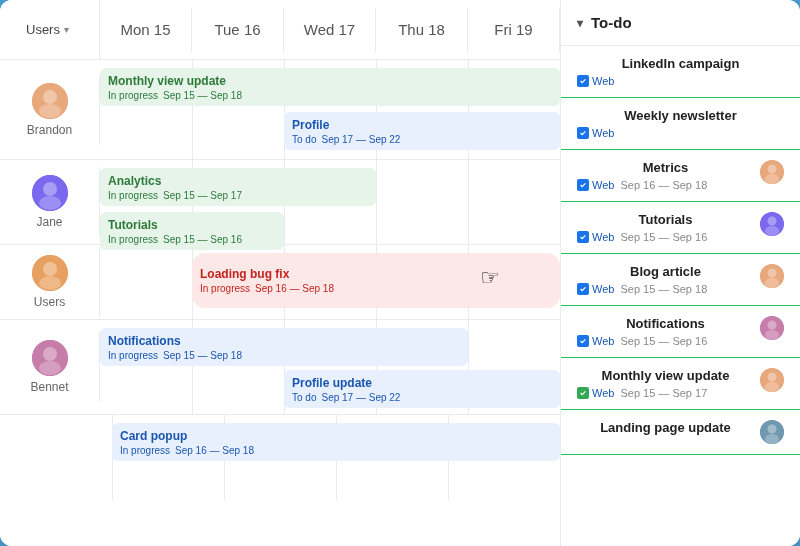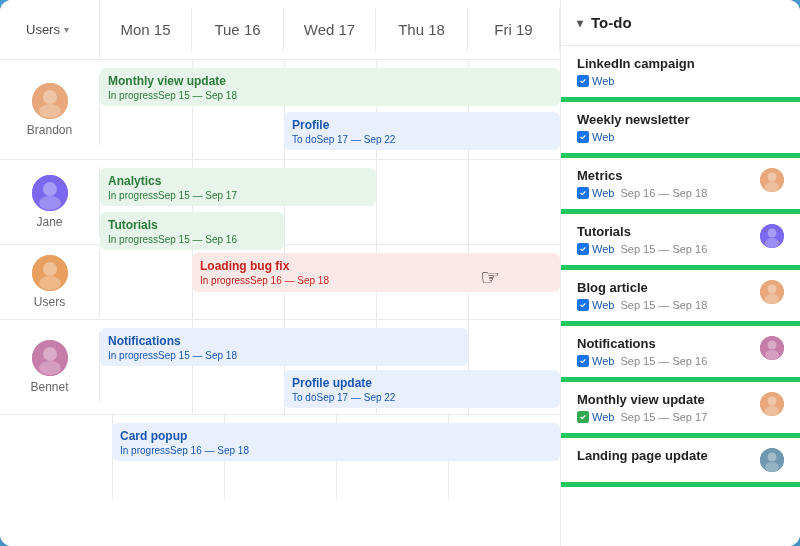--- a/index.html
+++ b/index.html
@@ -16,28 +16,28 @@
     .user-row { display: flex; border-bottom: 1px solid #e8eaed; align-items: center; }
     .user-row:last-child { border-bottom: none; }
     .user-avatar-col { width: 100px; display: flex; flex-direction: column; align-items: center; justify-content: center; padding: 8px 0; border-right: 1px solid #e8eaed; flex-shrink: 0; }
     .avatar { width: 36px; height: 36px; border-radius: 50%; display: flex; align-items: center; justify-content: center; font-size: 14px; font-weight: 600; color: #fff; margin-bottom: 4px; overflow: hidden; }
     .user-name { font-size: 12px; color: #666; }
     .task-green { background: #e6f4ea; color: #2d7a3a; }
     .task-blue { background: #e8f0fe; color: #1a56b0; }
     .task-red { background: #fce8e6; color: #c5221f; }
     .task-block { position: absolute; border-radius: 6px; padding: 5px 8px; font-size: 11px; cursor: pointer; display: flex; flex-direction: column; justify-content: center; }
     .task-block .t-title { font-weight: 700; font-size: 12px; margin-bottom: 2px; }
-    .task-block .t-meta { font-size: 10px; display: flex; align-items: center; }
+    .task-block .t-meta { font-size: 10px; display: flex; gap: 5px; align-items: center; }
     .task-block .t-status { }
     .task-block .t-dates { }
     
     .sidebar { width: 240px; background: #fff; border-left: 1px solid #e8eaed; display: flex; flex-direction: column; overflow-y: auto; flex-shrink: 0; }
     .sidebar-header { display: flex; align-items: center; padding: 14px 16px; font-weight: 700; font-size: 15px; color: #222; border-bottom: 1px solid #e8eaed; gap: 8px; }
     .sidebar-chevron { font-size: 12px; color: #555; }
-    .todo-item { padding: 10px 16px; border-bottom: 5px solid #22c55e; display: flex; align-items: flex-start; justify-content: space-between; }
+    .todo-item { padding: 10px 16px; border-bottom: 1px solid #22c55e; display: flex; align-items: flex-start; justify-content: space-between; text-align: center; }
     .todo-left { display: flex; flex-direction: column; gap: 4px; flex: 1; }
     .todo-title { font-size: 13px; font-weight: 600; color: #222; }
     .todo-tags { display: flex; gap: 6px; align-items: center; flex-wrap: wrap; }
     .tag-web { display: flex; align-items: center; gap: 3px; font-size: 11px; color: #1a56b0; }
     .tag-checkbox { width: 12px; height: 12px; background: #1a73e8; border-radius: 2px; display: inline-flex; align-items: center; justify-content: center; }
     .tag-checkbox-green { width: 12px; height: 12px; background: #34a853; border-radius: 2px; display: inline-flex; align-items: center; justify-content: center; }
     .tag-checkbox svg { fill: white; }
     .tag-date { font-size: 11px; color: #888; }
     .todo-avatar { width: 24px; height: 24px; border-radius: 50%; display: flex; align-items: center; justify-content: center; font-size: 10px; color: #fff; font-weight: 600; flex-shrink: 0; margin-left: 6px; overflow: hidden; }
   </style>
@@ -136,21 +136,21 @@
                 <ellipse cx="18" cy="28" rx="11" ry="7" fill="rgba(255,255,255,0.25)"></ellipse>
               </svg>
             </div>
             <div class="user-name">Users</div>
           </div>
           <div style="flex: 1 1 0%; position: relative; height: 100%;">
             <div style="position: absolute; left: 20%; top: 0px; bottom: 0px; width: 1px; background: rgb(232, 234, 237);"></div>
             <div style="position: absolute; left: 40%; top: 0px; bottom: 0px; width: 1px; background: rgb(232, 234, 237);"></div>
             <div style="position: absolute; left: 60%; top: 0px; bottom: 0px; width: 1px; background: rgb(232, 234, 237);"></div>
             <div style="position: absolute; left: 80%; top: 0px; bottom: 0px; width: 1px; background: rgb(232, 234, 237);"></div>
-            <div class="task-block task-red" style="left: 20%; width: 80%; top: 8px; height: 39px;">
+            <div class="task-block task-red" style="left: 20%; width: 80%; top: 8px; height: 55px; border-radius: 13px;">
               <div class="t-title">Loading bug fix</div>
               <div class="t-meta">
                 <span class="t-status">In progress</span>
                 <span class="t-dates">Sep 16 — Sep 18</span>
               </div>
             </div>
             <div style="position: absolute; right: 60px; top: 20px; font-size: 22px; pointer-events: none;">☞</div>
           </div>
         </div>
         <div class="user-row" style="height: 95px;">

